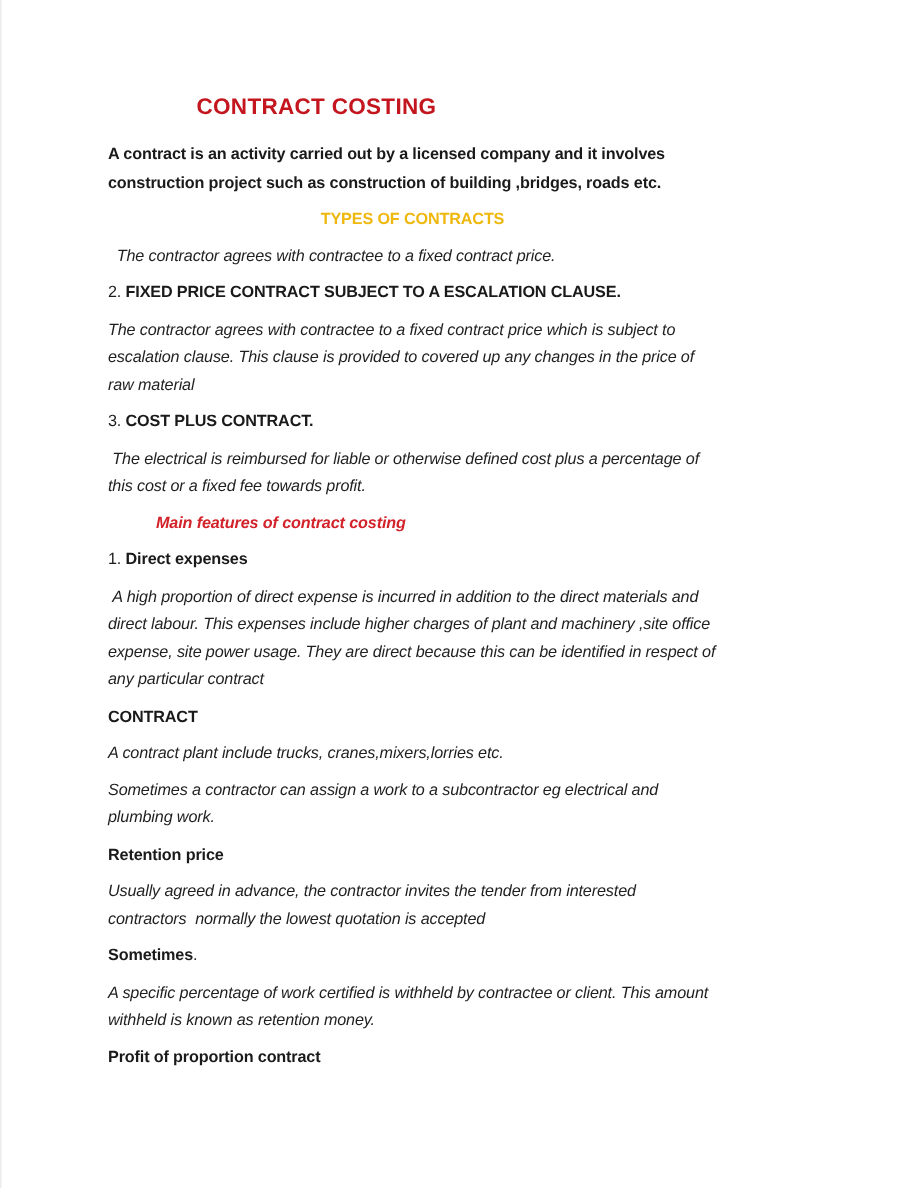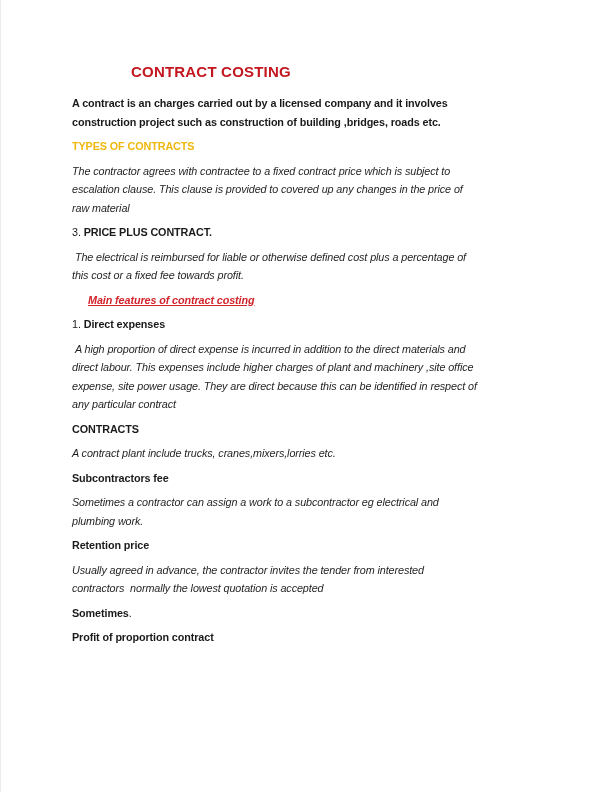--- a/index.html
+++ b/index.html
@@ -39,69 +39,71 @@
     white-space: pre-wrap;
     max-width: 472px;
   }
   .intro {
     font-weight: 700;
     color: #1a1a1a;
   }
   .types-heading {
     font-weight: 700;
     color: #efb80f;
+    text-align: center;
   }
   .num {
     font-weight: 400;
     color: #1c1c1c;
   }
   .b {
     font-weight: 700;
     color: #1a1a1a;
   }
   .i {
     font-style: italic;
     color: #1f1f1f;
   }
   .features-heading {
     font-weight: 700;
     font-style: italic;
     color: #d2222a;
-    margin-left: 16px;
-    text-decoration: underline;
+    margin-left: 32px;
   }
 </style>
 </head>
 <body>
 
 <div class="page">
 
   <h1 class="title">CONTRACT COSTING</h1>
 
-  <p class="intro">A contract is an charges carried out by a licensed company and it involves construction project such as construction of building ,bridges, roads etc.</p>
+  <p class="intro">A contract is an activity carried out by a licensed company and it involves construction project such as construction of building ,bridges, roads etc.</p>
 
   <p class="types-heading">TYPES OF CONTRACTS</p>
 
+  <p class="i">  The contractor agrees with contractee to a fixed contract price.</p>
 
+  <p class="h"><span class="num">2. </span><span class="b">FIXED PRICE CONTRACT SUBJECT TO A ESCALATION CLAUSE.</span></p>
   <p class="i">The contractor agrees with contractee to a fixed contract price which is subject to escalation clause. This clause is provided to covered up any changes in the price of raw material</p>
 
-  <p class="h"><span class="num">3. </span><span class="b">PRICE PLUS CONTRACT.</span></p>
+  <p class="h"><span class="num">3. </span><span class="b">COST PLUS CONTRACT.</span></p>
   <p class="i"> The electrical is reimbursed for liable or otherwise defined cost plus a percentage of this cost or a fixed fee towards profit.</p>
 
   <p class="features-heading">Main features of contract costing</p>
 
   <p class="h"><span class="num">1. </span><span class="b">Direct expenses</span></p>
   <p class="i"> A high proportion of direct expense is incurred in addition to the direct materials and direct labour. This expenses include higher charges of plant and machinery ,site office expense, site power usage. They are direct because this can be identified in respect of any particular contract</p>
 
-  <p class="h"><span class="b">CONTRACTS</span></p>
+  <p class="h"><span class="b">CONTRACT</span></p>
   <p class="i">A contract plant include trucks, cranes,mixers,lorries etc.</p>
 
-  <p class="h"><span class="b">Subcontractors fee</span></p>
   <p class="i">Sometimes a contractor can assign a work to a subcontractor eg electrical and plumbing work.</p>
 
   <p class="h"><span class="b">Retention price</span></p>
   <p class="i">Usually agreed in advance, the contractor invites the tender from interested contractors  normally the lowest quotation is accepted</p>
 
   <p class="h"><span class="b">Sometimes</span><span class="num">.</span></p>
+  <p class="i">A specific percentage of work certified is withheld by contractee or client. This amount withheld is known as retention money.</p>
 
   <p class="h"><span class="b">Profit of proportion contract</span></p>
 
 </div>
 
 </body></html>

